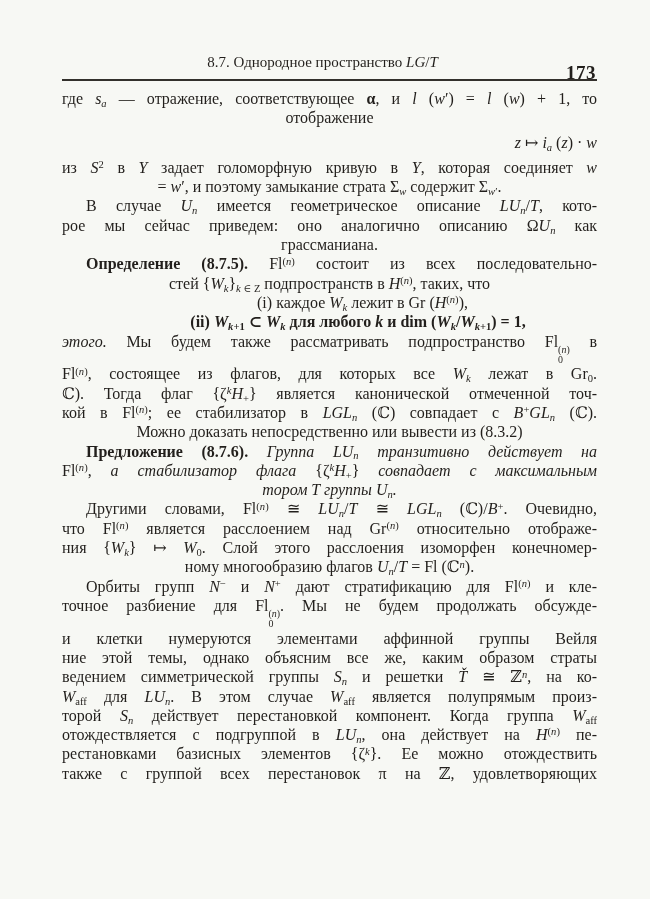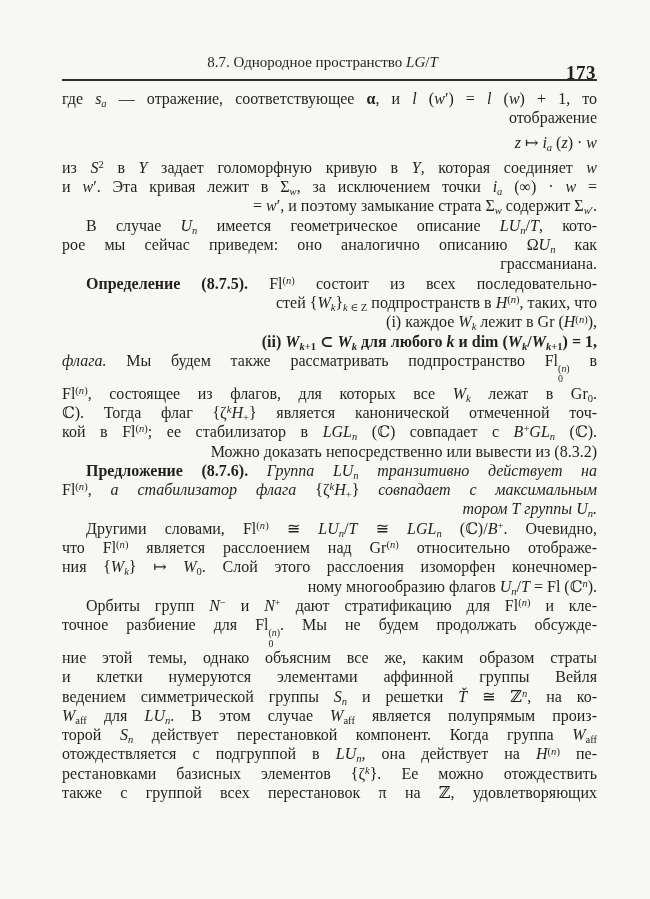--- a/index.html
+++ b/index.html
@@ -17,21 +17,21 @@
     overflow:hidden;
     position:relative;
   }
   .rh { position:relative; height:25px; font-size:15px; }
   .rh-title { position:absolute; left:0; right:14px; text-align:center; white-space:nowrap; }
   .rh-num { position:absolute; right:1px; top:0; font-weight:bold; font-size:19px; letter-spacing:0.5px;margin-top:8px; }
   .rule { border-bottom:2.2px solid #33302c; }
   .body { margin-top:7px; font-size:16px; line-height:19.3px; }
   .ln { min-height:19.3px; }
   .j { text-align:justify; text-align-last:justify; }
-  .s { text-align:right; }
+  .s { text-align:center; }
   .c { text-align:right; }
   .ind { text-indent:24px; }
   .li1 { padding-left:66px; }
   .li2 { padding-left:57px;font-weight:bold; }
   .li3 { padding-left:49px; }
   .para { }
   .para.first { margin-top:8px; }
   .formula { margin:5px 0 6px 0; }
   sub, sup { font-size:66%; line-height:0; vertical-align:baseline; position:relative; }
   sup { top:-0.45em; }
@@ -58,39 +58,38 @@
       <div class="ln j">где <i>s<sub>a</sub></i> — отражение, соответствующее <b>α</b>, и <i>l</i> (<i>w</i>′) = <i>l</i> (<i>w</i>) + 1, то</div>
       <div class="ln s">отображение</div>
     </section>
 
     <section class="formula">
       <div class="ln c"><i>z</i> ↦ <i>i<sub>a</sub></i> (<i>z</i>) · <i>w</i></div>
     </section>
 
     <section class="para">
       <div class="ln j">из <i>S</i><sup>2</sup> в <i>Y</i> задает голоморфную кривую в <i>Y</i>, которая соединяет <i>w</i></div>
-      <div class="ln j">и <i>w</i>′. Эта кривая лежит в Σ<sub><i>w</i></sub>, за исключением точки <i>i<sub>a</sub></i> (∞) · <i>w</i> =</div>
       <div class="ln s">= <i>w</i>′, и поэтому замыкание страта Σ<sub><i>w</i></sub> содержит Σ<sub><i>w</i>′</sub>.</div>
     </section>
 
     <section class="para">
       <div class="ln j ind">В случае <i>U<sub>n</sub></i> имеется геометрическое описание <i>LU<sub>n</sub></i>/<i>T</i>, кото-</div>
       <div class="ln j">рое мы сейчас приведем: оно аналогично описанию Ω<i>U<sub>n</sub></i> как</div>
       <div class="ln s">грассманиана.</div>
     </section>
 
     <section class="para">
       <div class="ln j ind"><b>Определение (8.7.5).</b> Fl<sup>(<i>n</i>)</sup> состоит из всех последовательно-</div>
       <div class="ln s">стей {<i>W<sub>k</sub></i>}<sub><i>k</i> ∈ Z</sub> подпространств в <i>H</i><sup>(<i>n</i>)</sup>, таких, что</div>
       <div class="ln s li1">(i) каждое <i>W<sub>k</sub></i> лежит в Gr (<i>H</i><sup>(<i>n</i>)</sup>),</div>
       <div class="ln s li2">(ii) <i>W</i><sub><i>k</i>+1</sub> ⊂ <i>W<sub>k</sub></i> для любого <i>k</i> и dim (<i>W<sub>k</sub></i>/<i>W</i><sub><i>k</i>+1</sub>) = 1,</div>
     </section>
 
     <section class="para">
-      <div class="ln j"><i>флага.</i> Мы будем также рассматривать подпространство Fl<span class="stk">
+      <div class="ln j"><i>этого.</i> Мы будем также рассматривать подпространство Fl<span class="stk">
             <span>(<i>n</i>)</span>
             <span>0</span>
           </span> в</div>
       <div class="ln j">Fl<sup>(<i>n</i>)</sup>, состоящее из флагов, для которых все <i>W<sub>k</sub></i> лежат в Gr<sub>0</sub>.</div>
     </section>
 
     <section class="para">
       <div class="ln j">ℂ). Тогда флаг {ζ<sup><i>k</i></sup><i>H</i><sub>+</sub>} является канонической отмеченной точ-</div>
       <div class="ln j">кой в Fl<sup>(<i>n</i>)</sup>; ее стабилизатор в <i>LGL<sub>n</sub></i> (ℂ) совпадает с <i>B</i><sup>+</sup><i>GL<sub>n</sub></i> (ℂ).</div>
       <div class="ln s">Можно доказать непосредственно или вывести из (8.3.2)</div>
@@ -108,22 +107,22 @@
       <div class="ln j">ния {<i>W<sub>k</sub></i>} ↦ <i>W</i><sub>0</sub>. Слой этого расслоения изоморфен конечномер-</div>
       <div class="ln s">ному многообразию флагов <i>U<sub>n</sub></i>/<i>T</i> = Fl (ℂ<sup><i>n</i></sup>).</div>
     </section>
 
     <section class="para">
       <div class="ln j ind">Орбиты групп <i>N</i><sup>−</sup> и <i>N</i><sup>+</sup> дают стратификацию для Fl<sup>(<i>n</i>)</sup> и кле-</div>
       <div class="ln j">точное разбиение для Fl<span class="stk">
             <span>(<i>n</i>)</span>
             <span>0</span>
           </span>. Мы не будем продолжать обсужде-</div>
+      <div class="ln j">и клетки нумеруются элементами аффинной группы Вейля</div>
       <div class="ln j">ние этой темы, однако объясним все же, каким образом страты</div>
-      <div class="ln j">и клетки нумеруются элементами аффинной группы Вейля</div>
       <div class="ln j">ведением симметрической группы <i>S<sub>n</sub></i> и решетки <i>Ť</i> ≅ ℤ<sup><i>n</i></sup>, на ко-</div>
       <div class="ln j"><i>W</i><sub>aff</sub> для <i>LU<sub>n</sub></i>. В этом случае <i>W</i><sub>aff</sub> является полупрямым произ-</div>
       <div class="ln j">торой <i>S<sub>n</sub></i> действует перестановкой компонент. Когда группа <i>W</i><sub>aff</sub></div>
       <div class="ln j">отождествляется с подгруппой в <i>LU<sub>n</sub></i>, она действует на <i>H</i><sup>(<i>n</i>)</sup> пе-</div>
       <div class="ln j">рестановками базисных элементов {ζ<sup><i>k</i></sup>}. Ее можно отождествить</div>
       <div class="ln j">также с группой всех перестановок π на ℤ, удовлетворяющих</div>
     </section>
 
   </main>
 </div>

